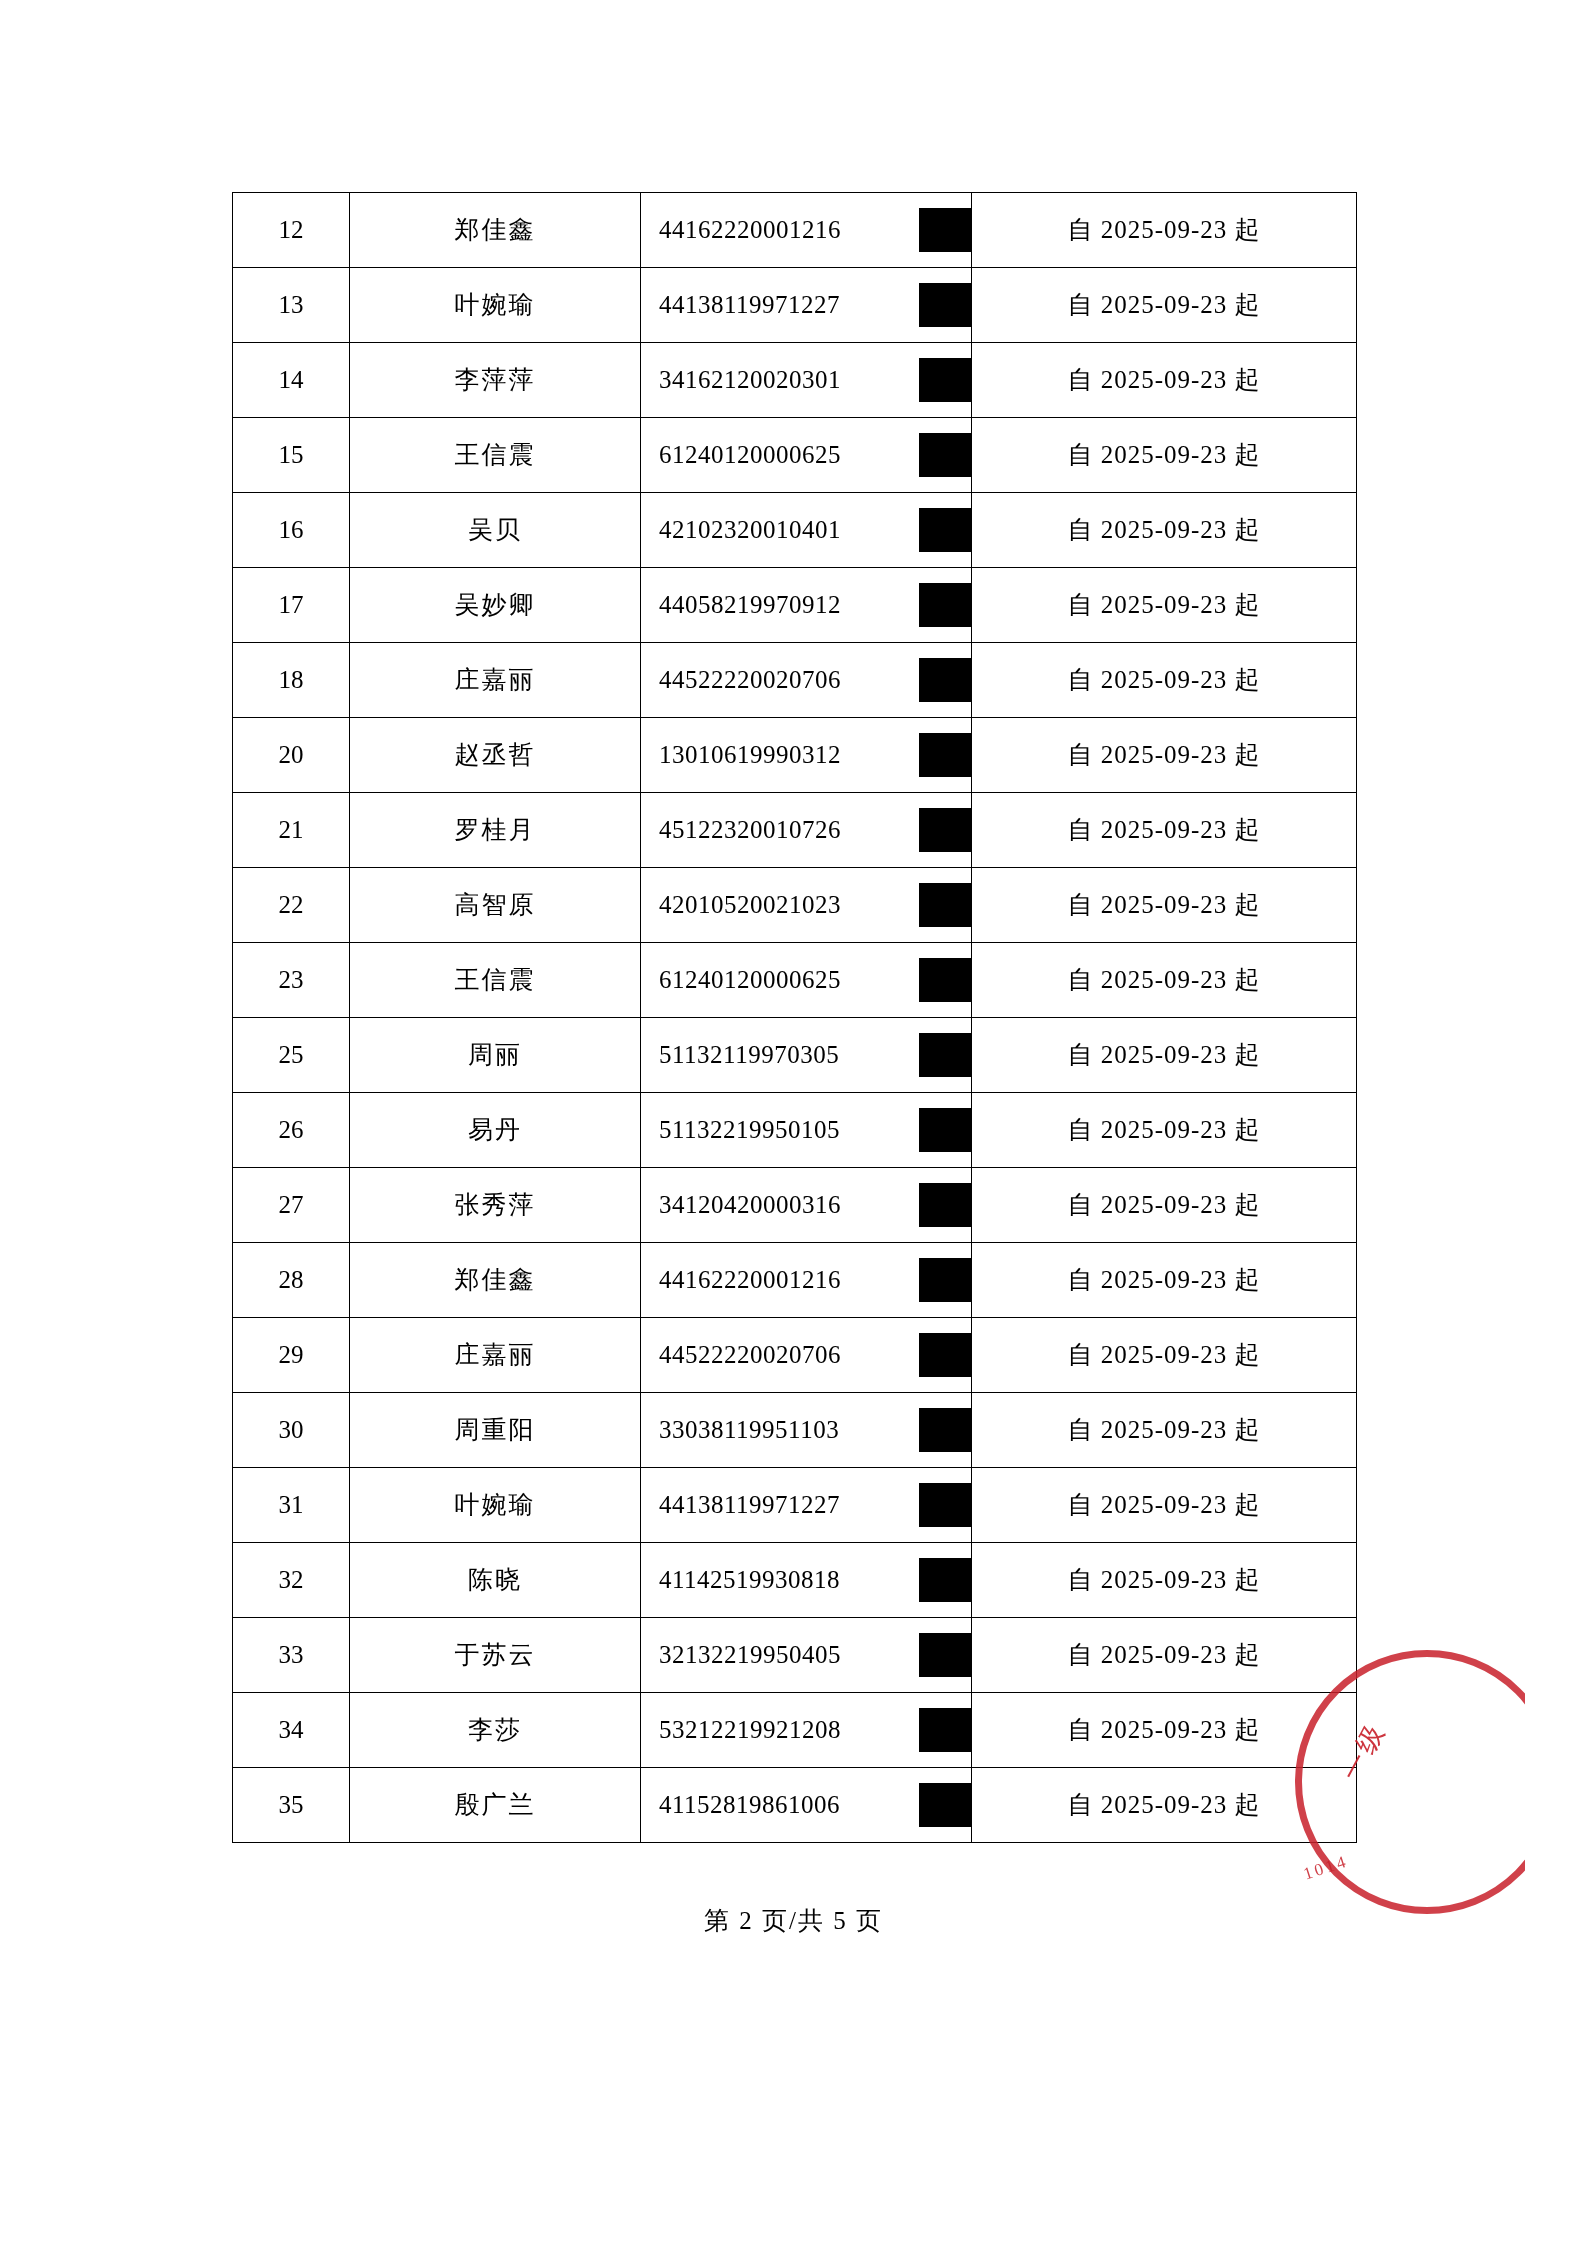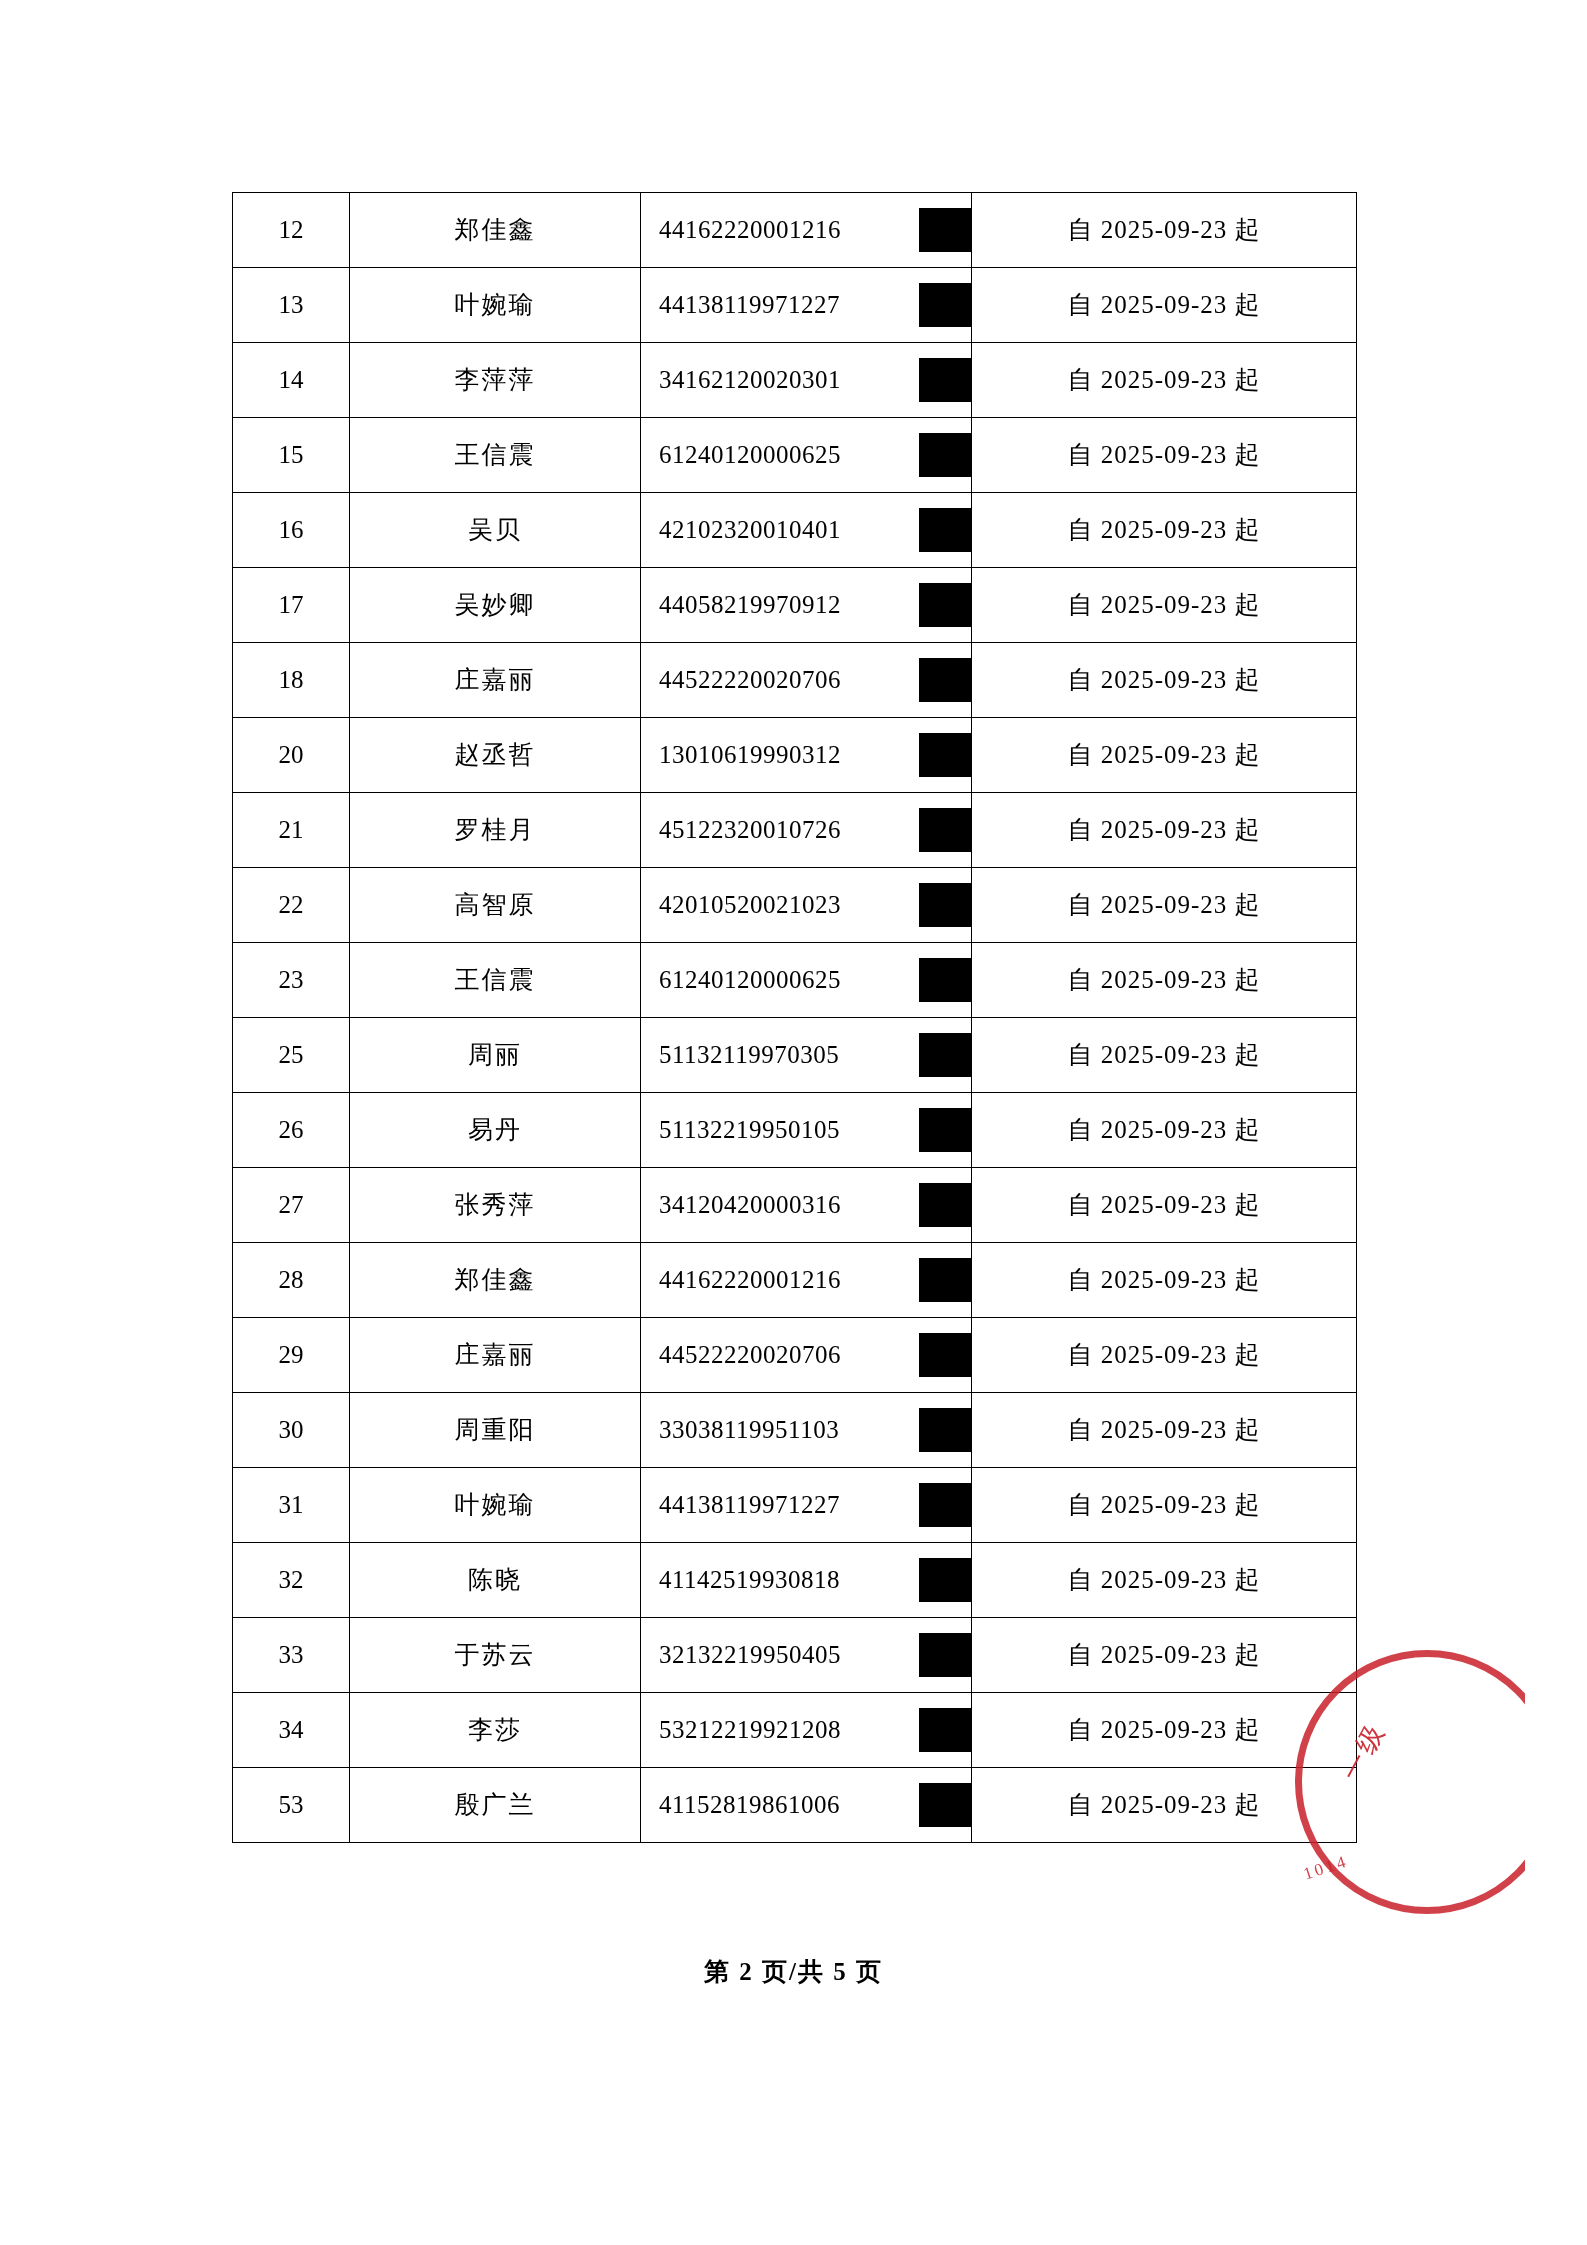--- a/index.html
+++ b/index.html
@@ -64,26 +64,26 @@
   }
   .name-cell {
     letter-spacing: 2px;
   }
   .date-cell {
     letter-spacing: 1px;
   }
   .footer {
     position: absolute;
     left: 0;
-    top: 1955px;
+    top: 1904px;
     width: 1587px;
     text-align: center;
     font-size: 25px;
     letter-spacing: 2px;
-    font-weight: bold;
+    font-weight: normal;
   }
 
   
   .seal {
     position: absolute;
     right: -58px;
     top: 1650px;
     width: 240px;
     height: 300px;
     overflow: hidden;
@@ -358,21 +358,21 @@
         <td class="col-name name-cell">李莎</td>
         <td class="col-id">
           <div class="id-cell-inner">
             <span class="id-number">53212219921208</span>
             <span class="redaction"></span>
           </div>
         </td>
         <td class="col-date date-cell">自 2025-09-23 起</td>
       </tr>
       <tr>
-        <td class="col-index">53</td>
+        <td class="col-index">35</td>
         <td class="col-name name-cell">殷广兰</td>
         <td class="col-id">
           <div class="id-cell-inner">
             <span class="id-number">41152819861006</span>
             <span class="redaction"></span>
           </div>
         </td>
         <td class="col-date date-cell">自 2025-09-23 起</td>
       </tr>
     </tbody>

